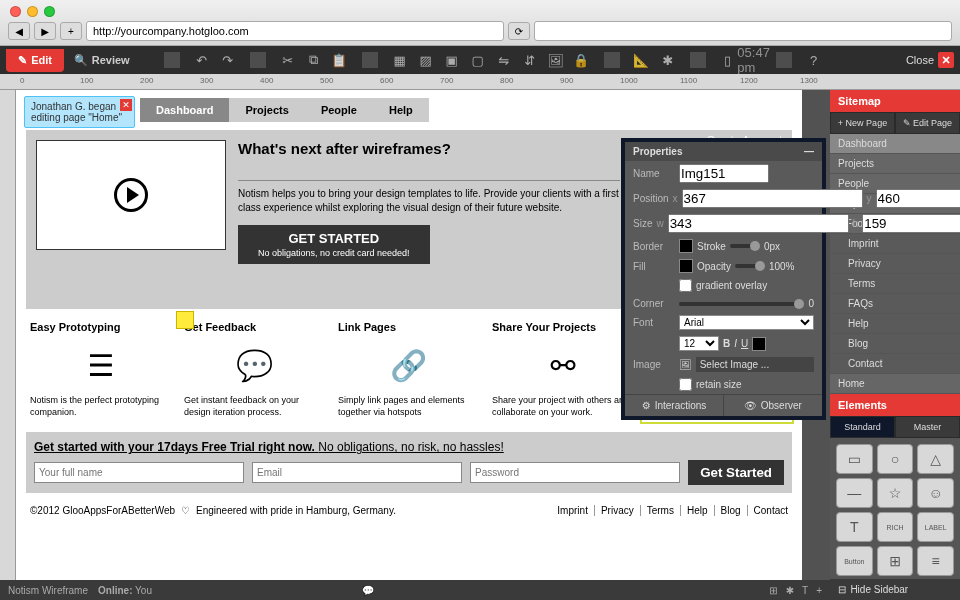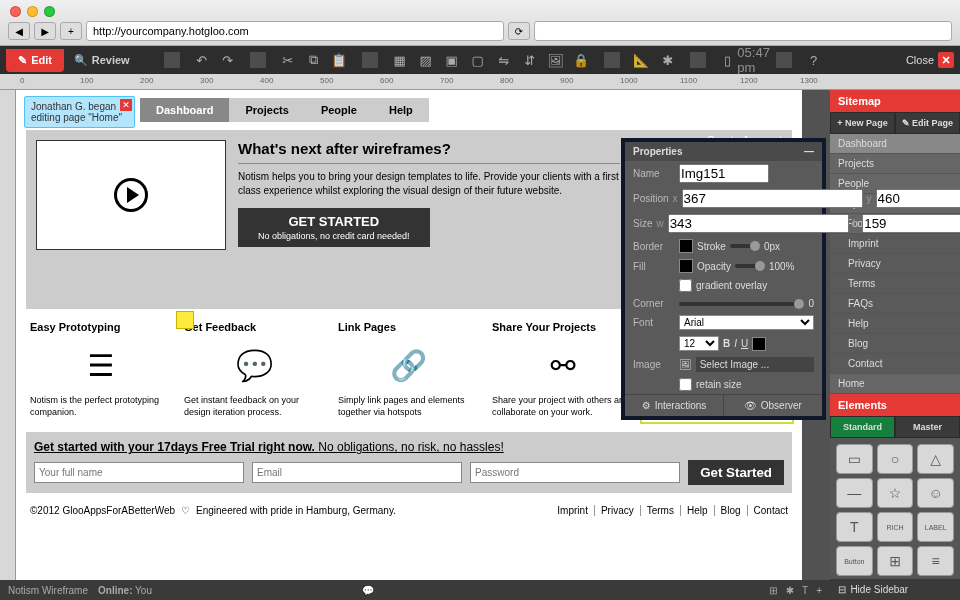--- a/index.html
+++ b/index.html
@@ -47,21 +47,21 @@
 .lang{margin-left:auto;font-size:11px;display:flex;align-items:center;gap:6px;margin-right:8px;}
 .lang select{font-size:11px;padding:1px 4px;}
 .hero{background:#ccc;margin:2px 6px;padding:10px;display:flex;gap:12px;position:relative;}
 .hero .create{position:absolute;top:4px;right:10px;color:#fff;font-size:11px;}
 .video-box{width:190px;}
 .video{height:110px;background:#fff;border:1px solid #333;display:flex;align-items:center;justify-content:center;}
 .video .play{width:34px;height:34px;border:3px solid #000;border-radius:50%;display:flex;align-items:center;justify-content:center;}
 .video .play::after{content:"";border-left:12px solid #000;border-top:8px solid transparent;border-bottom:8px solid transparent;margin-left:3px;}
 .watch{background:#fff;border:1px solid #333;border-top:none;text-align:center;padding:4px;font-size:10px;font-weight:bold;}
 .pitch{flex:1;}
-.pitch h2{font-size:15px;margin-bottom:6px;}
+.pitch h2{font-size:15px;margin-bottom:23px;}
 .pitch hr{margin:6px 0;border:none;border-top:1px solid #888;}
 .pitch p{font-size:10px;line-height:1.4;}
 .cta{background:#333;color:#fff;text-align:center;padding:6px 20px;margin-top:10px;display:inline-block;}
 .cta b{font-size:13px;}
 .cta small{display:block;font-size:9px;margin-top:2px;}
 .signin{width:150px;font-size:10px;}
 .signin h3{font-size:11px;text-align:center;margin-bottom:8px;}
 .signin label{display:block;font-weight:bold;margin:4px 0 2px;}
 .signin input[type=text],.signin input[type=password]{width:100%;border:1px solid #aaa;padding:3px;background:#fff;}
 .signin .remember{display:flex;align-items:center;gap:4px;margin:6px 0;justify-content:center;}
@@ -95,21 +95,21 @@
 .props .swatch{width:14px;height:14px;background:#000;border:1px solid #888;}
 .props .slider{flex:1;height:4px;background:#333;border-radius:2px;position:relative;}
 .props .slider::after{content:"";position:absolute;right:0;top:-3px;width:10px;height:10px;background:#999;border-radius:50%;}
 .props .btns{display:flex;border-top:1px solid #444;}
 .props .btns div{flex:1;padding:5px;text-align:center;display:flex;align-items:center;justify-content:center;gap:4px;}
 .props .btns div:first-child{border-right:1px solid #444;}
 
 
 .sidebar{width:130px;background:#4a4a4a;display:flex;flex-direction:column;color:#ddd;font-size:10px;margin-left:28px;}
 .sb-head{background:#e53935;color:#fff;padding:5px 8px;font-weight:bold;font-size:11px;}
-.sb-row{display:flex;font-weight:bold;}
+.sb-row{display:flex;}
 .sb-btn{flex:1;background:#3a3a3a;padding:5px 4px;text-align:center;border:1px solid #2a2a2a;font-size:9px;cursor:pointer;}
 .sb-item{padding:4px 8px;background:#666;border-bottom:1px solid #555;cursor:pointer;}
 .sb-item.child{padding-left:18px;background:#5a5a5a;}
 .sb-item.active{background:#888;}
 .elements-grid{display:grid;grid-template-columns:repeat(3,1fr);gap:4px;padding:6px;overflow:auto;flex:1;background:#555;}
 .el{background:#d8d8d8;border:1px solid #999;border-radius:4px;height:30px;display:flex;align-items:center;justify-content:center;font-size:14px;color:#555;}
 .sb-foot{background:#3a3a3a;padding:5px 8px;display:flex;align-items:center;gap:4px;}
 
 
 .status{position:absolute;bottom:0;left:0;right:130px;height:20px;background:#3a3a3a;color:#aaa;font-size:10px;display:flex;align-items:center;padding:0 8px;gap:10px;}
@@ -393,21 +393,21 @@
       <div class="sb-item child">Imprint</div>
       <div class="sb-item child">Privacy</div>
       <div class="sb-item child">Terms</div>
       <div class="sb-item child">FAQs</div>
       <div class="sb-item child">Help</div>
       <div class="sb-item child">Blog</div>
       <div class="sb-item child">Contact</div>
       <div class="sb-item">Home</div>
       <div class="sb-head">Elements</div>
       <div class="sb-row">
-        <div class="sb-btn" style="background:#15803d">Standard</div>
+        <div class="sb-btn" style="background:#0f172a">Standard</div>
         <div class="sb-btn">Master</div>
       </div>
       <div class="elements-grid">
         <div class="el">▭</div>
         <div class="el">○</div>
         <div class="el">△</div>
         <div class="el">—</div>
         <div class="el">☆</div>
         <div class="el">☺</div>
         <div class="el">T</div>

